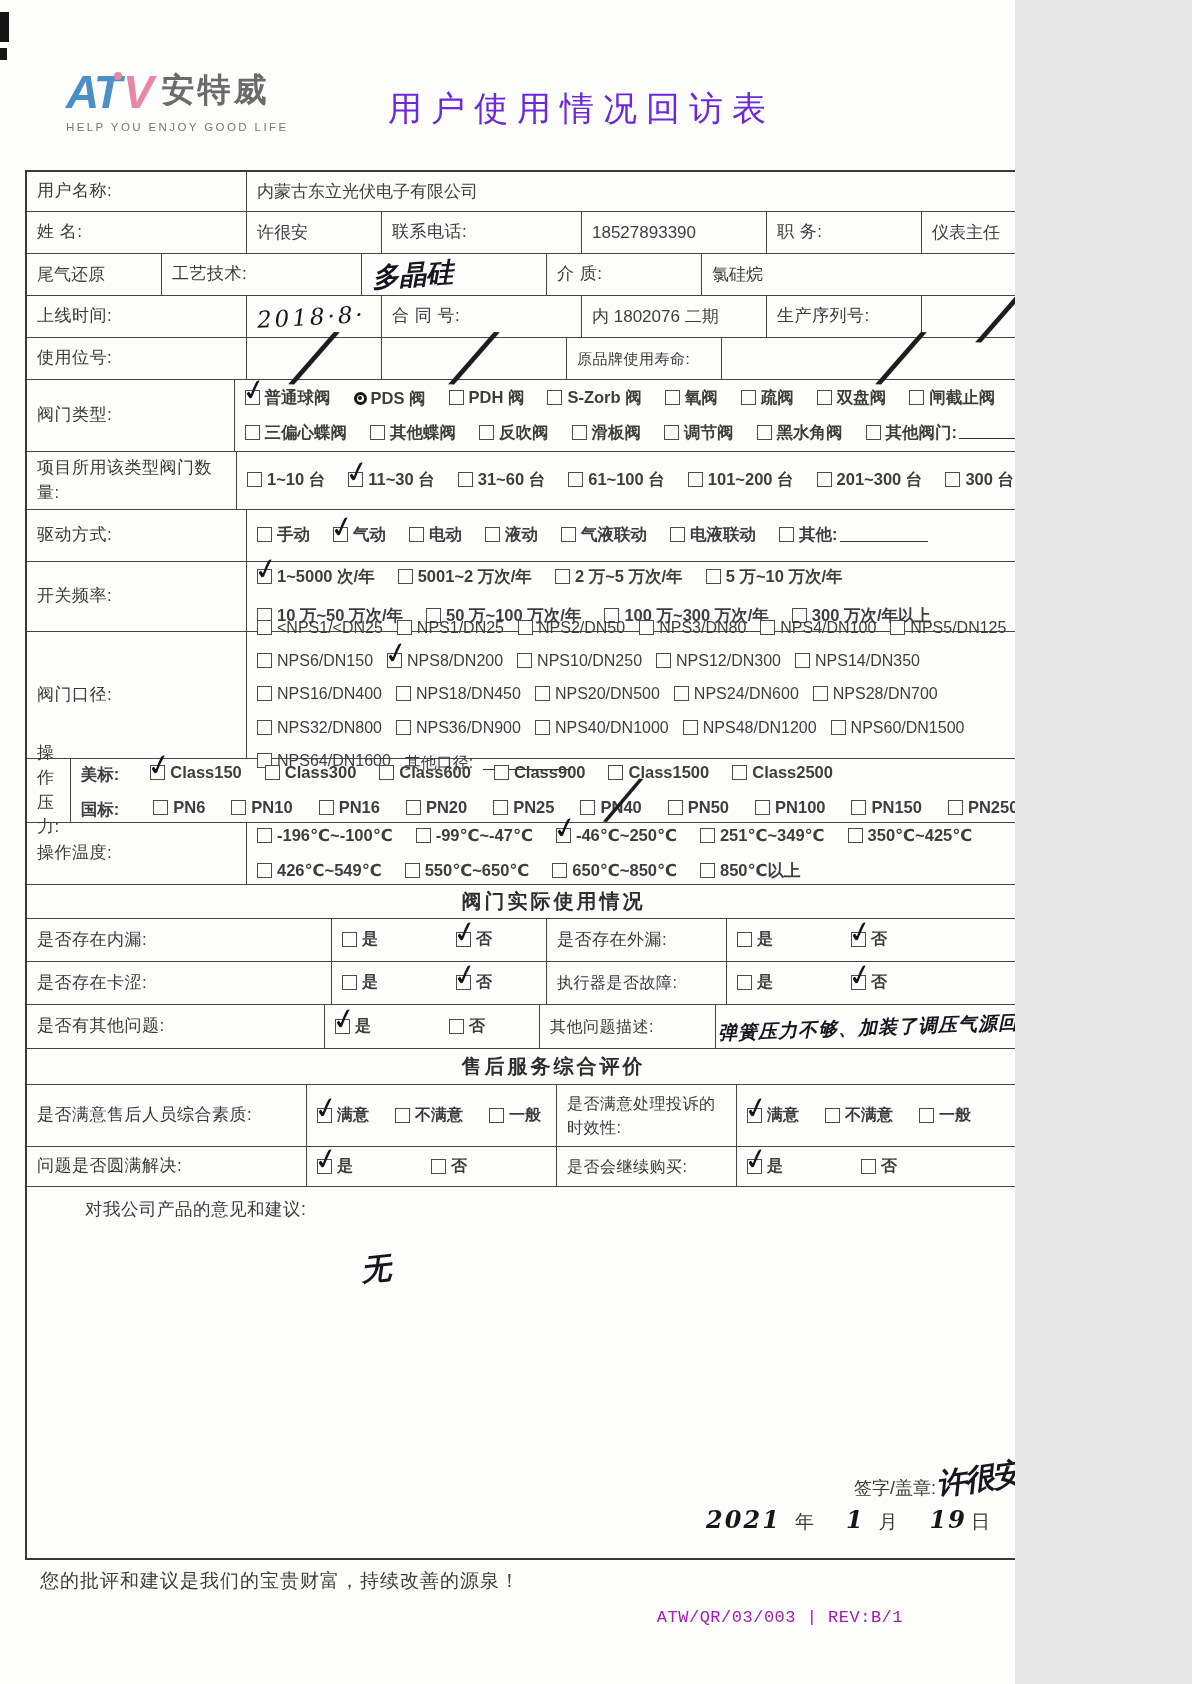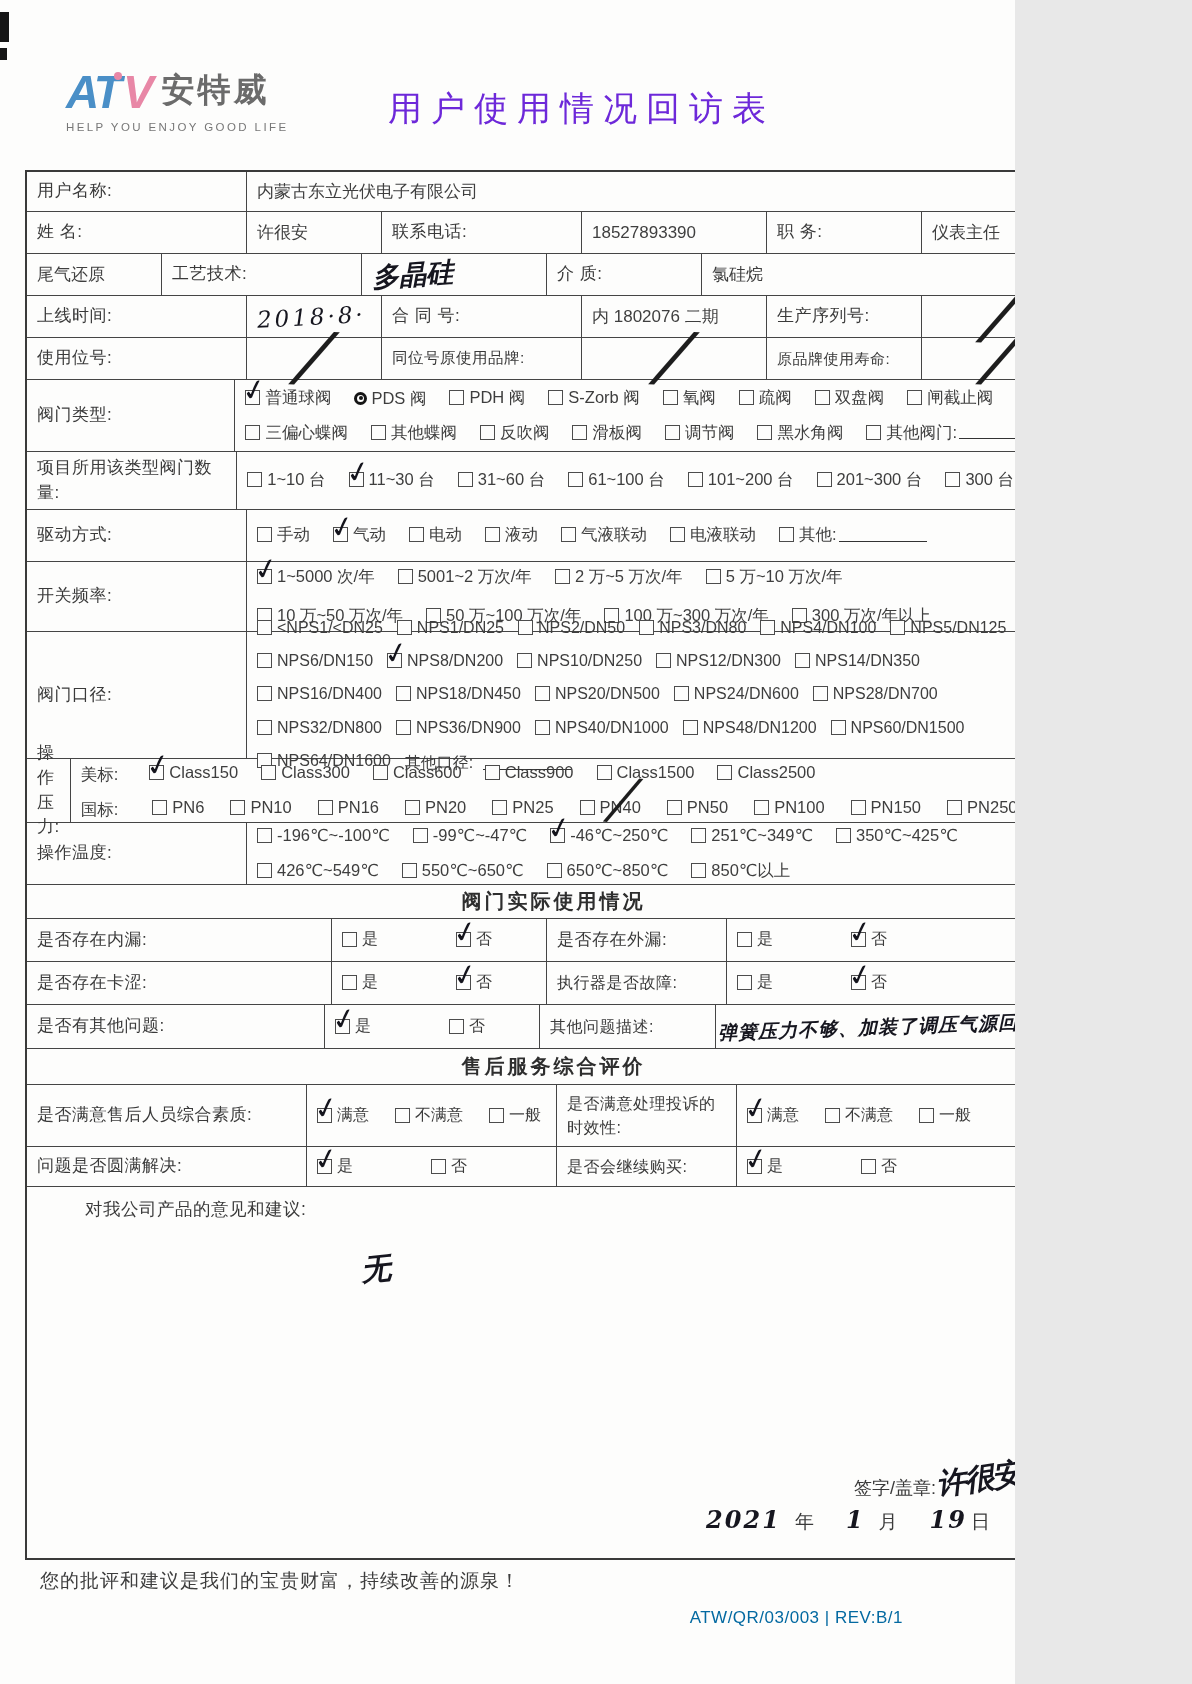--- a/index.html
+++ b/index.html
@@ -28,21 +28,21 @@
   .row:last-child{border-bottom:none;padding-left:44px;}
   .cell{box-sizing:border-box;border-right:1.5px solid #454545;padding:4px 10px;
         display:flex;align-items:center;overflow:visible;position:relative;}
   .cell:last-child{border-right:none;}
   .lab{font-size:17px;color:#3a3a3a;letter-spacing:0.5px;line-height:1.45;}
   .val{font-size:17px;color:#3f3f3f;}
   .sechead{justify-content:center;font-size:20px;font-weight:bold;color:#2e2e2e;letter-spacing:3px;}
 
   
   .optwrap{display:block;line-height:2.0;font-size:16.5px;color:#3e3e3e;}
-  .optline{white-space:nowrap;}
+  .optline{white-space:nowrap;font-weight:bold;}
   .opt{display:inline-flex;align-items:center;margin-right:23px;white-space:nowrap;}
   .sz .opt{margin-right:14px;font-size:16px;}
   .wide .opt{margin-right:78px;}
   .mid .opt{margin-right:26px;}
   .cb{position:relative;display:inline-block;width:13px;height:13px;border:1.6px solid #4c4c4c;
       margin-right:5px;flex:0 0 auto;background:#fdfdfc;}
   .cb.checked::after{content:"✓";position:absolute;left:-4px;top:-15px;font-size:29px;line-height:1;
       color:#14141c;font-weight:bold;transform:rotate(-12deg);font-family:"DejaVu Sans",sans-serif;}
   .cb.dot{width:7px;height:7px;border:3.4px solid #151515;border-radius:50%;margin-right:4px;}
   .cb.dot.checked::after{content:"";}
@@ -65,21 +65,21 @@
 
   
   .sugg{position:relative;display:block;padding:10px 14px;}
   .sugg-label{font-size:17.5px;}
   .sugg-none{position:absolute;left:290px;top:62px;}
   .signrow{position:absolute;right:60px;top:272px;font-size:18px;color:#3a3a3a;display:flex;align-items:flex-end;}
   .daterow{position:absolute;right:88px;top:318px;font-size:19px;color:#3a3a3a;letter-spacing:2px;
            display:flex;align-items:baseline;gap:14px;}
 
   .footer-note{position:absolute;left:40px;top:1568px;font-size:19px;color:#3d3d3d;letter-spacing:1px;}
-  .doc-code{position:absolute;right:112px;top:1608px;font-size:17px;color:#0369a1;letter-spacing:0.5px;}
+  .doc-code{position:absolute;right:112px;top:1608px;font-size:17px;color:#a21caf;letter-spacing:0.5px;font-family:Liberation Mono, monospace;}
 </style>
 </head>
 <body>
 
 <div class="page">
   <div class="artifact a1"></div>
   <div class="artifact a2"></div>
 
   <div class="logo">
     <div class="logo-row">
@@ -160,23 +160,20 @@
           <span class="slash">╱</span>
         </div>
     </div>
 
     <div class="row" style="height:42px">
       <div class="cell" style="width:220px">
           <span class="lab">使用位号:</span>
         </div>
       <div class="cell" style="width:135px;justify-content:center">
           <span class="slash">╱</span>
-        </div>
-      <div class="cell" style="width:200px">
-          <span class="lab" style="font-size:15.5px">同位号原使用品牌:</span>
         </div>
       <div class="cell" style="width:185px;justify-content:center">
           <span class="slash">╱</span>
         </div>
       <div class="cell" style="width:155px">
           <span class="lab" style="font-size:15px">原品牌使用寿命:</span>
         </div>
       <div class="cell" style="flex:1;justify-content:center">
           <span class="slash">╱</span>
         </div>

